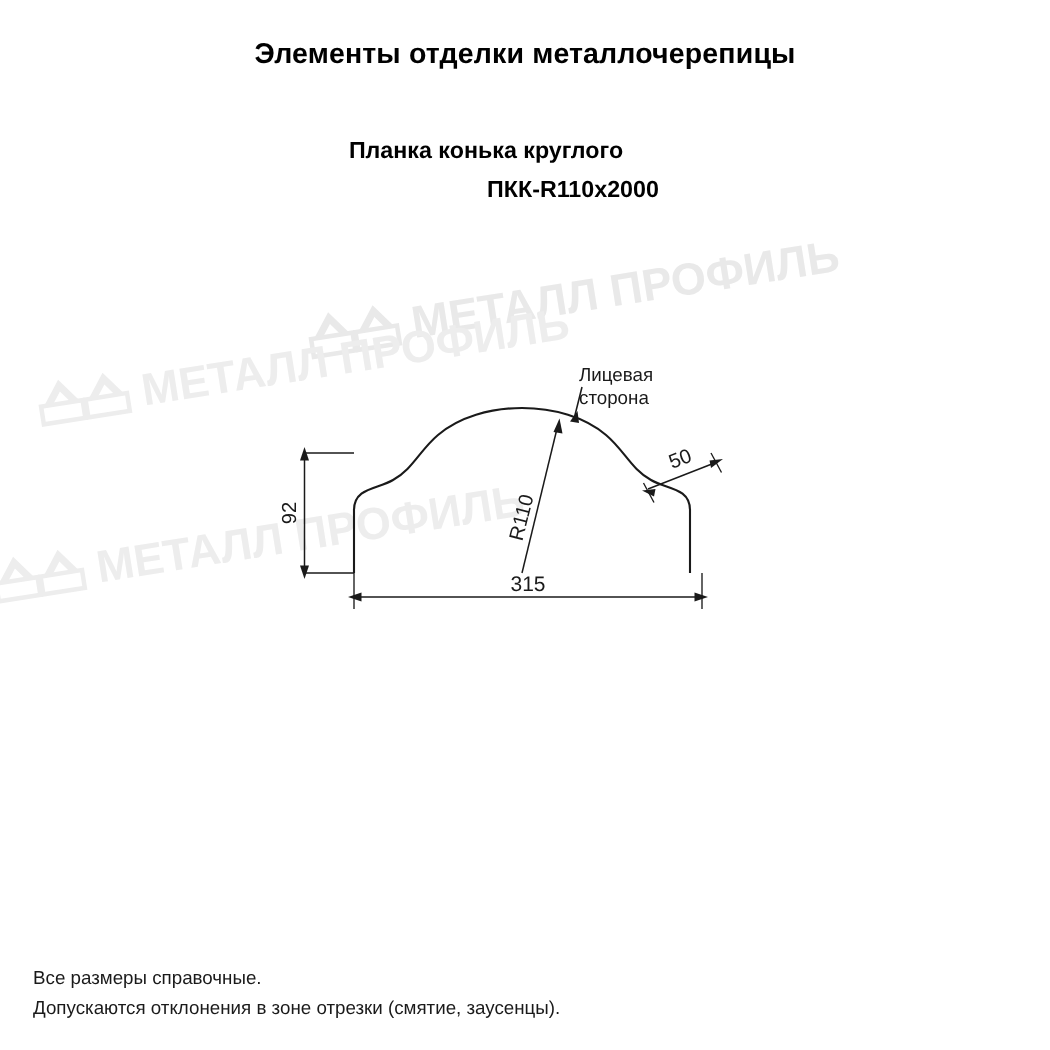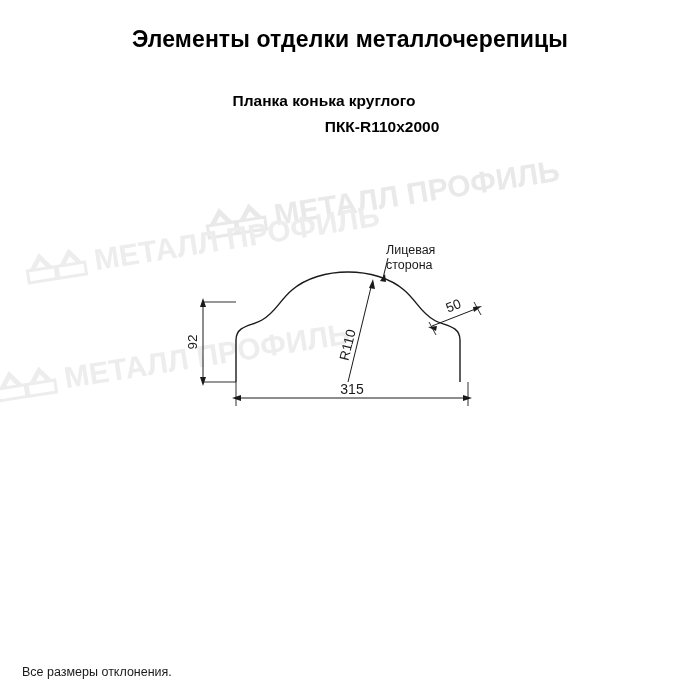--- a/index.html
+++ b/index.html
@@ -19,21 +19,21 @@
     position: relative;
     width: 700px;
     height: 700px;
   }
   .title {
     position: absolute;
     top: 26px;
     left: 0;
     width: 700px;
     text-align: center;
-    font-size: 23px;
+    font-size: 19px;
     font-weight: bold;
     letter-spacing: 0.1px;
   }
   .subtitle1 {
     position: absolute;
     top: 92px;
     left: 0;
     width: 648px;
     text-align: center;
     font-size: 15.5px;
@@ -176,16 +176,17 @@
       <g stroke="#1a1a1a" fill="none" stroke-width="1">
         <line x1="383" y1="128" x2="388" y2="108"></line>
         <path d="M380 131 L385 124 L386 132 Z" fill="#1a1a1a" stroke="none"></path>
       </g>
       <text x="386" y="104" font-size="12.5" fill="#1a1a1a" text-anchor="start">Лицевая</text>
       <text x="386" y="119" font-size="12.5" fill="#1a1a1a" text-anchor="start">сторона</text>
     </svg>
   </div>
 
   <div class="footnotes">
-    <div class="footnote-line">Все размеры отклонения.</div>
+    <div class="footnote-line">Все размеры справочные.</div>
+    <div class="footnote-line">Допускаются отклонения в зоне отрезки (смятие, заусенцы).</div>
   </div>
 
 </div>
 
 </body></html>

